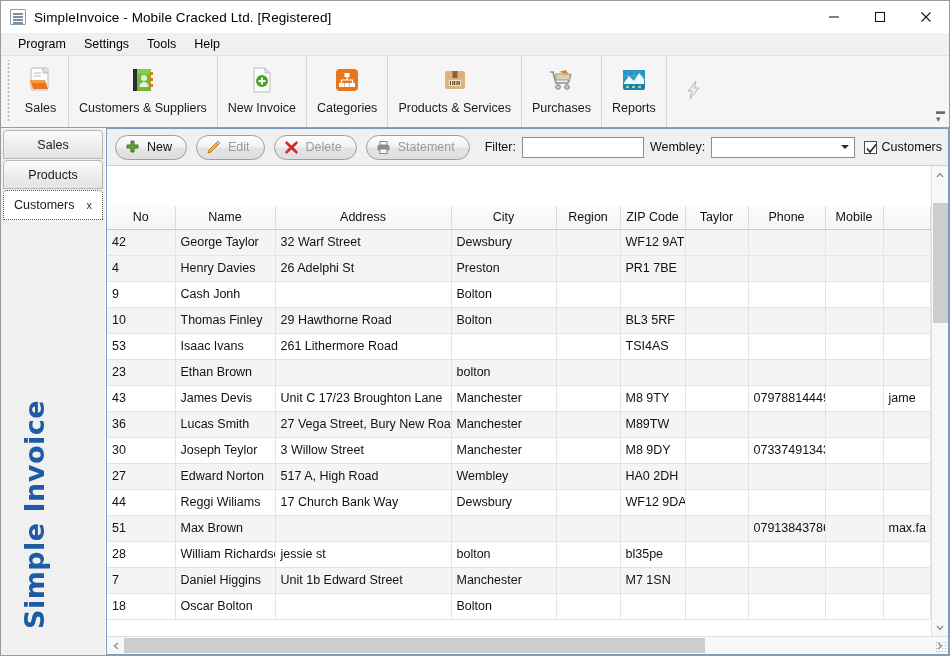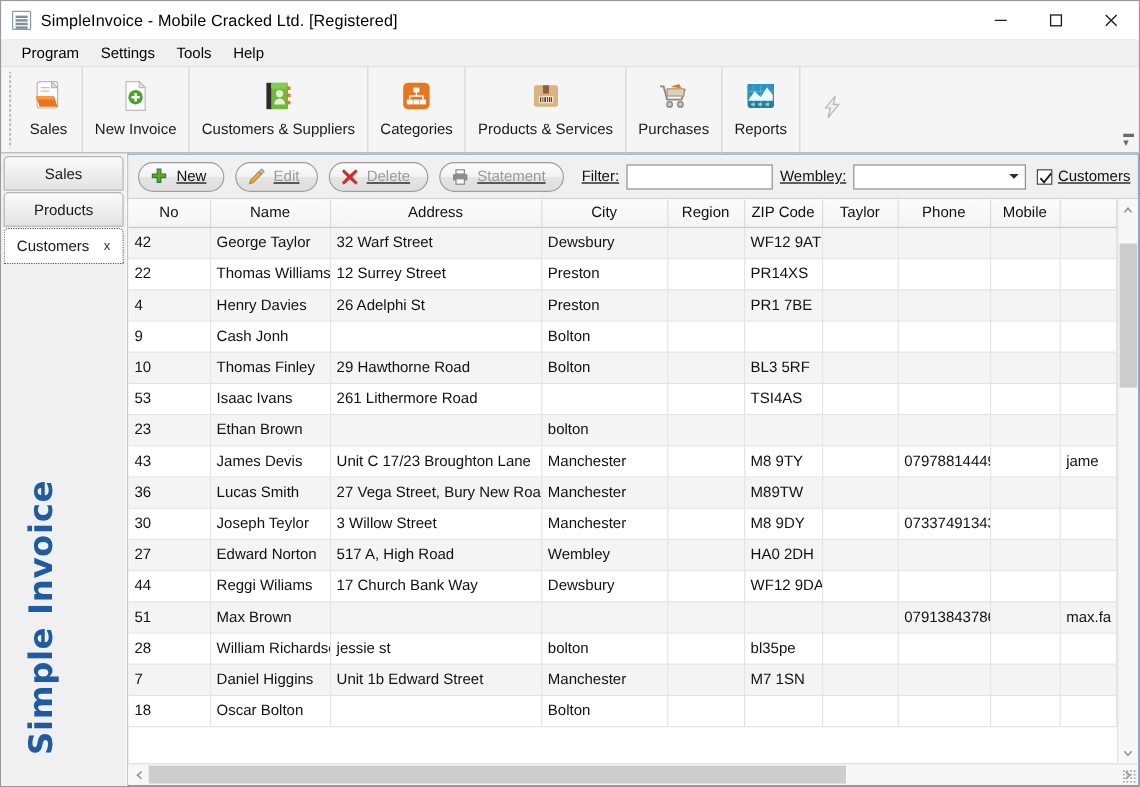--- a/index.html
+++ b/index.html
@@ -177,21 +177,20 @@
     min-width: 0;
   }
 
   
   .actionbar {
     height: 37px; min-height: 37px;
     background: #f0f0f0;
     display: flex; align-items: center;
     padding: 0 6px 0 8px;
     border-bottom: 1px solid #cfcfcf;
-    text-decoration: underline;
   }
   .abtn {
     height: 25px;
     border: 1px solid #9e9e9e;
     border-radius: 13px;
     background: linear-gradient(to bottom, #fdfdfd 0%, #f2f2f2 48%, #e4e4e4 52%, #dedede 100%);
     display: flex; align-items: center;
     padding: 0 14px 0 8px;
     margin-right: 9px;
     font-size: 12.5px;
@@ -249,21 +248,21 @@
   }
   .grid-scroll {
     flex: 1 1 auto;
     display: flex;
     min-height: 0;
     overflow: hidden;
   }
   .grid-main {
     flex: 1 1 auto;
     display: flex; flex-direction: column;
-    min-width: 0; overflow: hidden;
+    min-width: 0; overflow: hidden; margin-top: 40px;
   }
   table.grid {
     width: 100%;
     border-collapse: collapse;
     table-layout: fixed;
     font-size: 12.5px;
   }
   table.grid th {
     height: 23px;
     background: linear-gradient(to bottom, #fcfcfc 0%, #f4f4f4 100%);
@@ -385,43 +384,43 @@
           <path d="M4 15 h15 l3 9 h-15 z" fill="#e8761c"></path>
           <path d="M4 15 h15 v3 h-15 z" fill="#f59a45"></path>
         </svg>
       </div>
       <div class="tb-label">Sales</div>
     </div>
 
     <div class="tb-btn">
       <div class="tb-ico">
         <svg width="30" height="30" viewBox="0 0 30 30">
-          <path d="M7 3 h11 l5 5 v19 h-16 z" fill="#fcfcfc" stroke="#bdbdbd"></path>
-          <path d="M18 3 l5 5 h-5 z" fill="#e6e6e6" stroke="#bdbdbd"></path>
-          <circle cx="15" cy="16" r="6" fill="#4ca228"></circle>
-          <path d="M15 12.5 v7 M11.5 16 h7" stroke="#fff" stroke-width="2"></path>
-        </svg>
-      </div>
-      <div class="tb-label">New Invoice</div>
-    </div>
-
-    <div class="tb-btn">
-      <div class="tb-ico">
-        <svg width="30" height="30" viewBox="0 0 30 30">
           <rect x="5" y="4" width="5" height="22" fill="#2b2b2b"></rect>
           <rect x="9" y="4" width="14" height="22" fill="#6ebb3a"></rect>
           <rect x="9" y="4" width="14" height="5" fill="#84cc4c"></rect>
           <circle cx="16" cy="13" r="3" fill="#e4f3d7"></circle>
           <path d="M11.5 22 c0-3.2 2-5 4.5-5 s4.5 1.8 4.5 5 z" fill="#e4f3d7"></path>
           <rect x="22" y="7" width="3" height="3" fill="#e8761c"></rect>
           <rect x="22" y="13" width="3" height="3" fill="#e8761c"></rect>
           <rect x="22" y="19" width="3" height="3" fill="#e8761c"></rect>
         </svg>
       </div>
       <div class="tb-label">Customers &amp; Suppliers</div>
+    </div>
+
+    <div class="tb-btn">
+      <div class="tb-ico">
+        <svg width="30" height="30" viewBox="0 0 30 30">
+          <path d="M7 3 h11 l5 5 v19 h-16 z" fill="#fcfcfc" stroke="#bdbdbd"></path>
+          <path d="M18 3 l5 5 h-5 z" fill="#e6e6e6" stroke="#bdbdbd"></path>
+          <circle cx="15" cy="16" r="6" fill="#4ca228"></circle>
+          <path d="M15 12.5 v7 M11.5 16 h7" stroke="#fff" stroke-width="2"></path>
+        </svg>
+      </div>
+      <div class="tb-label">New Invoice</div>
     </div>
 
     <div class="tb-btn">
       <div class="tb-ico">
         <svg width="30" height="30" viewBox="0 0 30 30">
           <rect x="4" y="4" width="22" height="22" rx="4" fill="#e8761c"></rect>
           <rect x="12.5" y="8" width="5" height="4" fill="#fff"></rect>
           <rect x="7" y="18" width="5" height="4" fill="#fff"></rect>
           <rect x="12.5" y="18" width="5" height="4" fill="#fff"></rect>
           <rect x="18" y="18" width="5" height="4" fill="#fff"></rect>
@@ -613,32 +612,20 @@
                     <td>George Taylor</td>
                     <td>32 Warf Street</td>
                     <td>Dewsbury</td>
                     <td></td>
                     <td>WF12 9AT</td>
                     <td></td>
                     <td></td>
                     <td></td>
                     <td></td>
                   </tr>
-                  <tr class="odd">
-                    <td class="num">22</td>
-                    <td>Thomas Williams</td>
-                    <td>12 Surrey Street</td>
-                    <td>Preston</td>
-                    <td></td>
-                    <td>PR14XS</td>
-                    <td></td>
-                    <td></td>
-                    <td></td>
-                    <td></td>
-                  </tr>
                   <tr class="even">
                     <td class="num">4</td>
                     <td>Henry Davies</td>
                     <td>26 Adelphi St</td>
                     <td>Preston</td>
                     <td></td>
                     <td>PR1 7BE</td>
                     <td></td>
                     <td></td>
                     <td></td>

